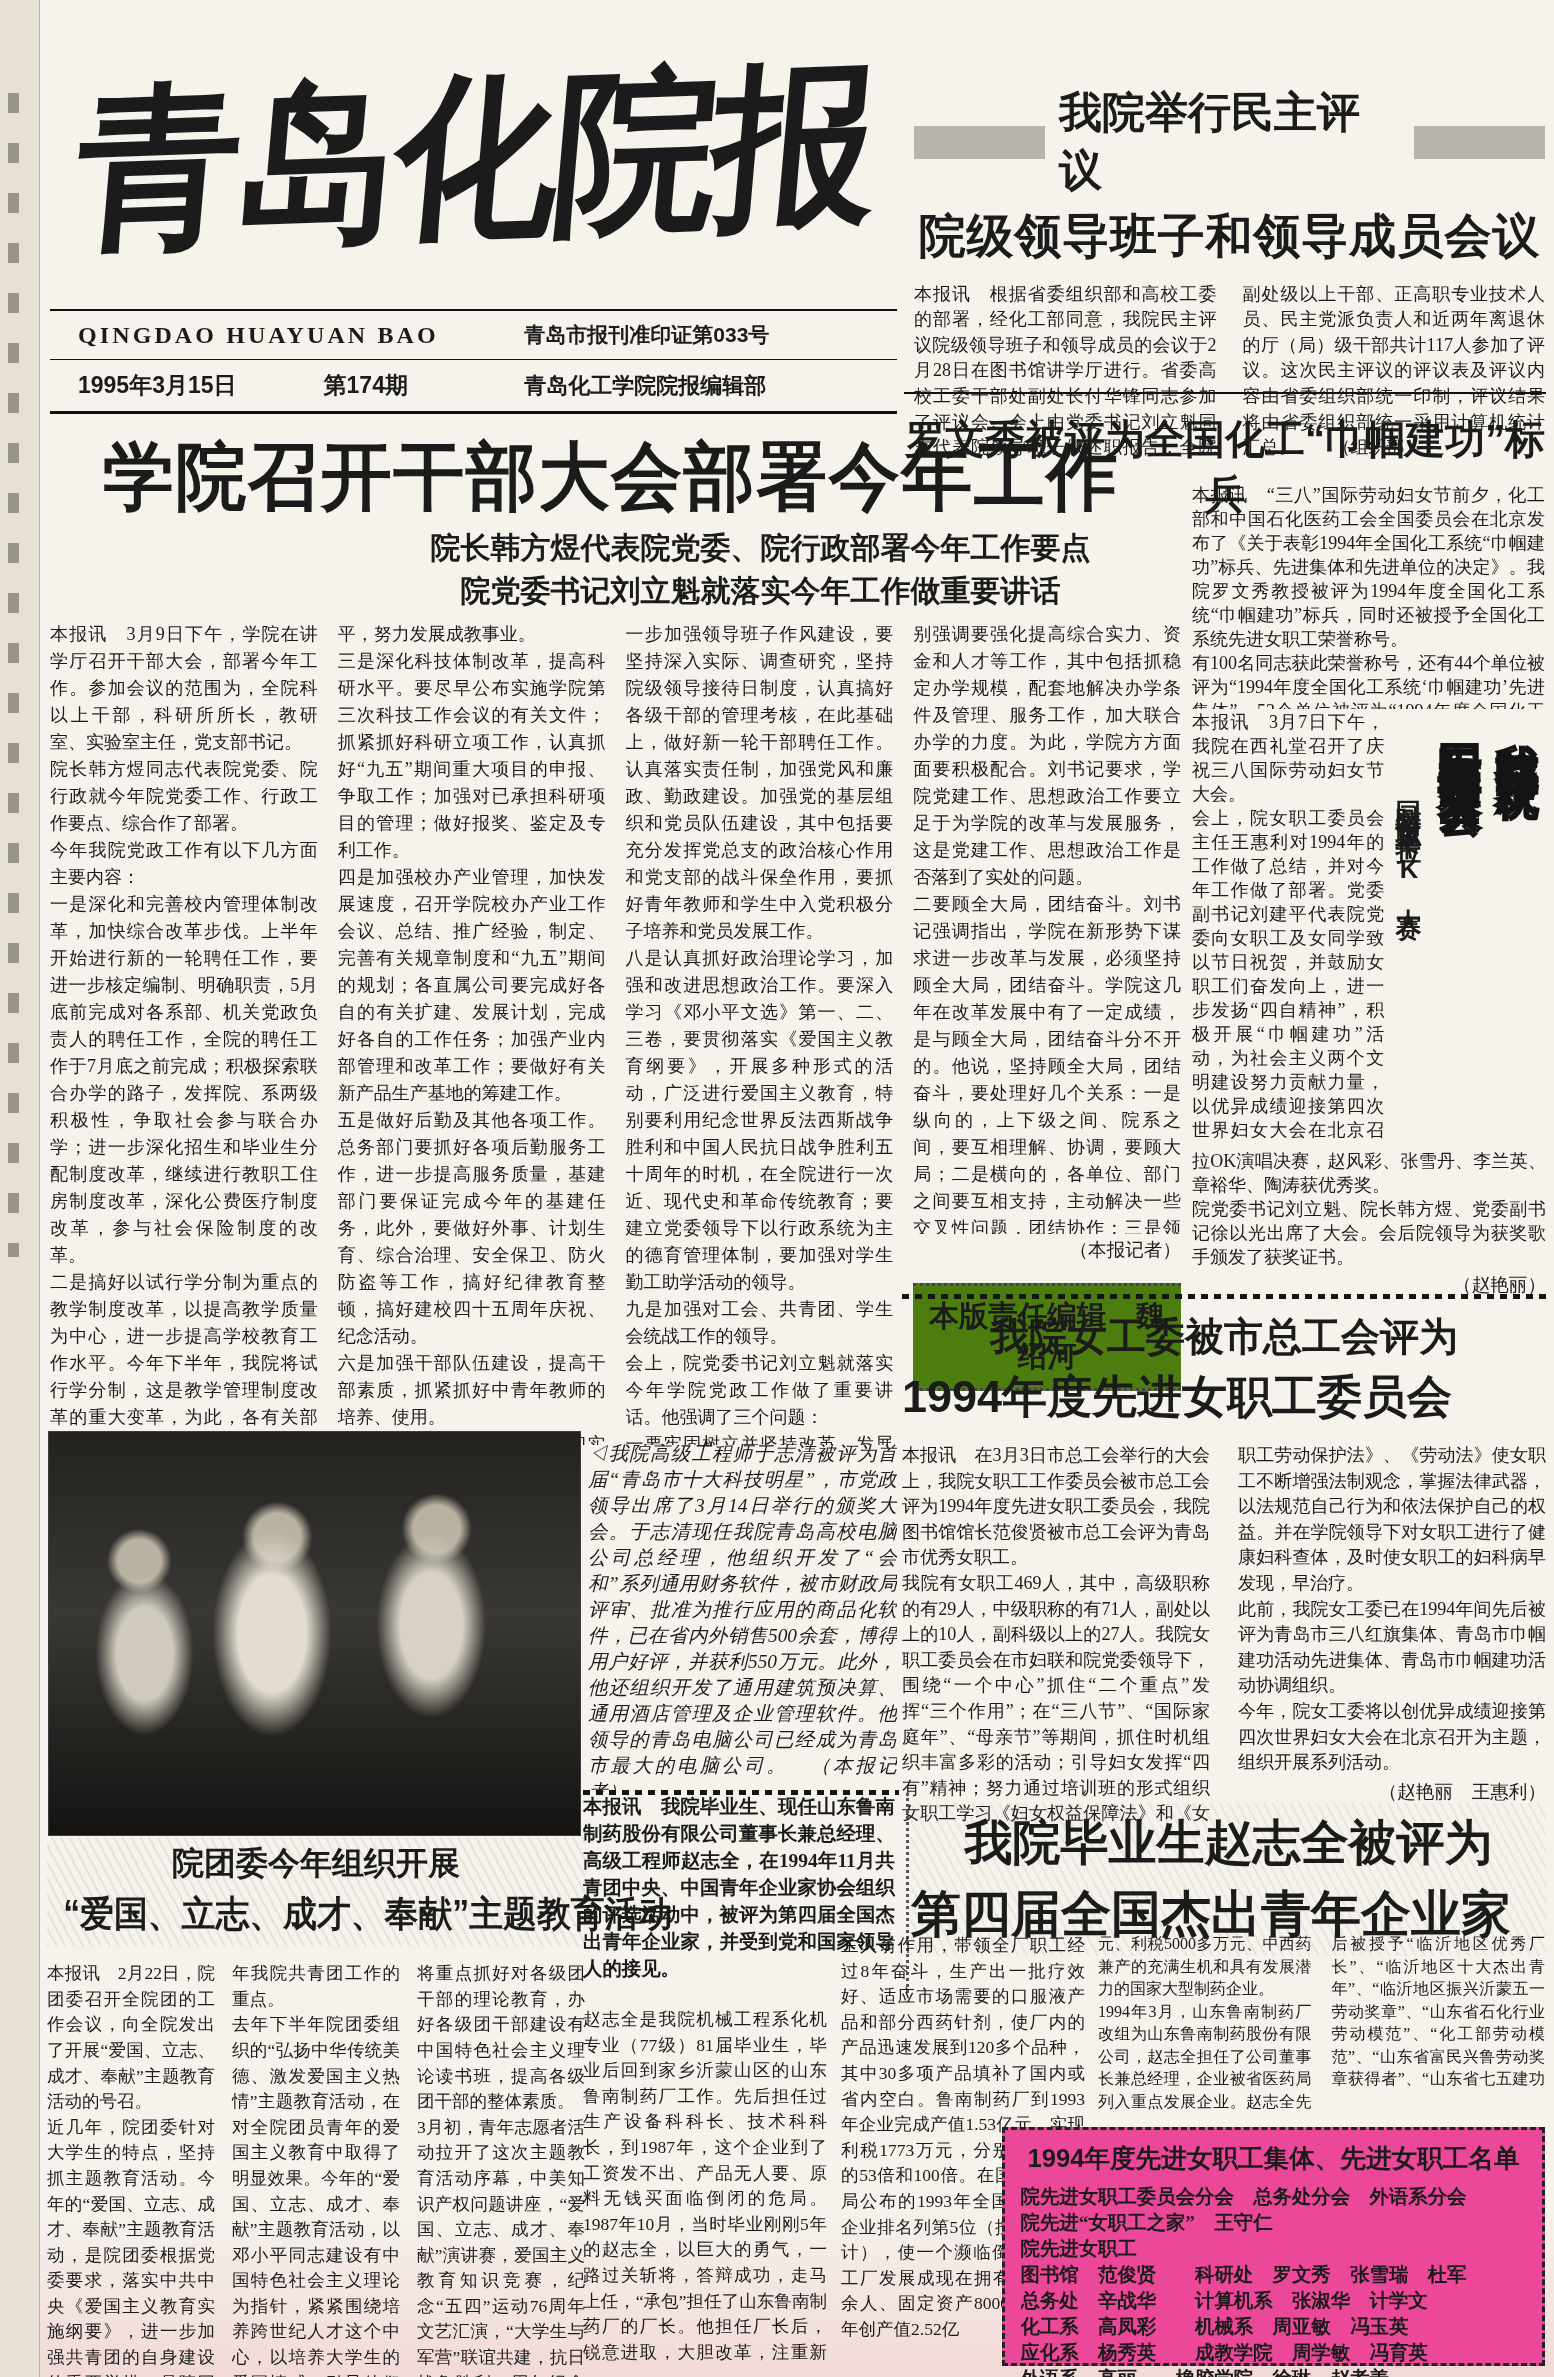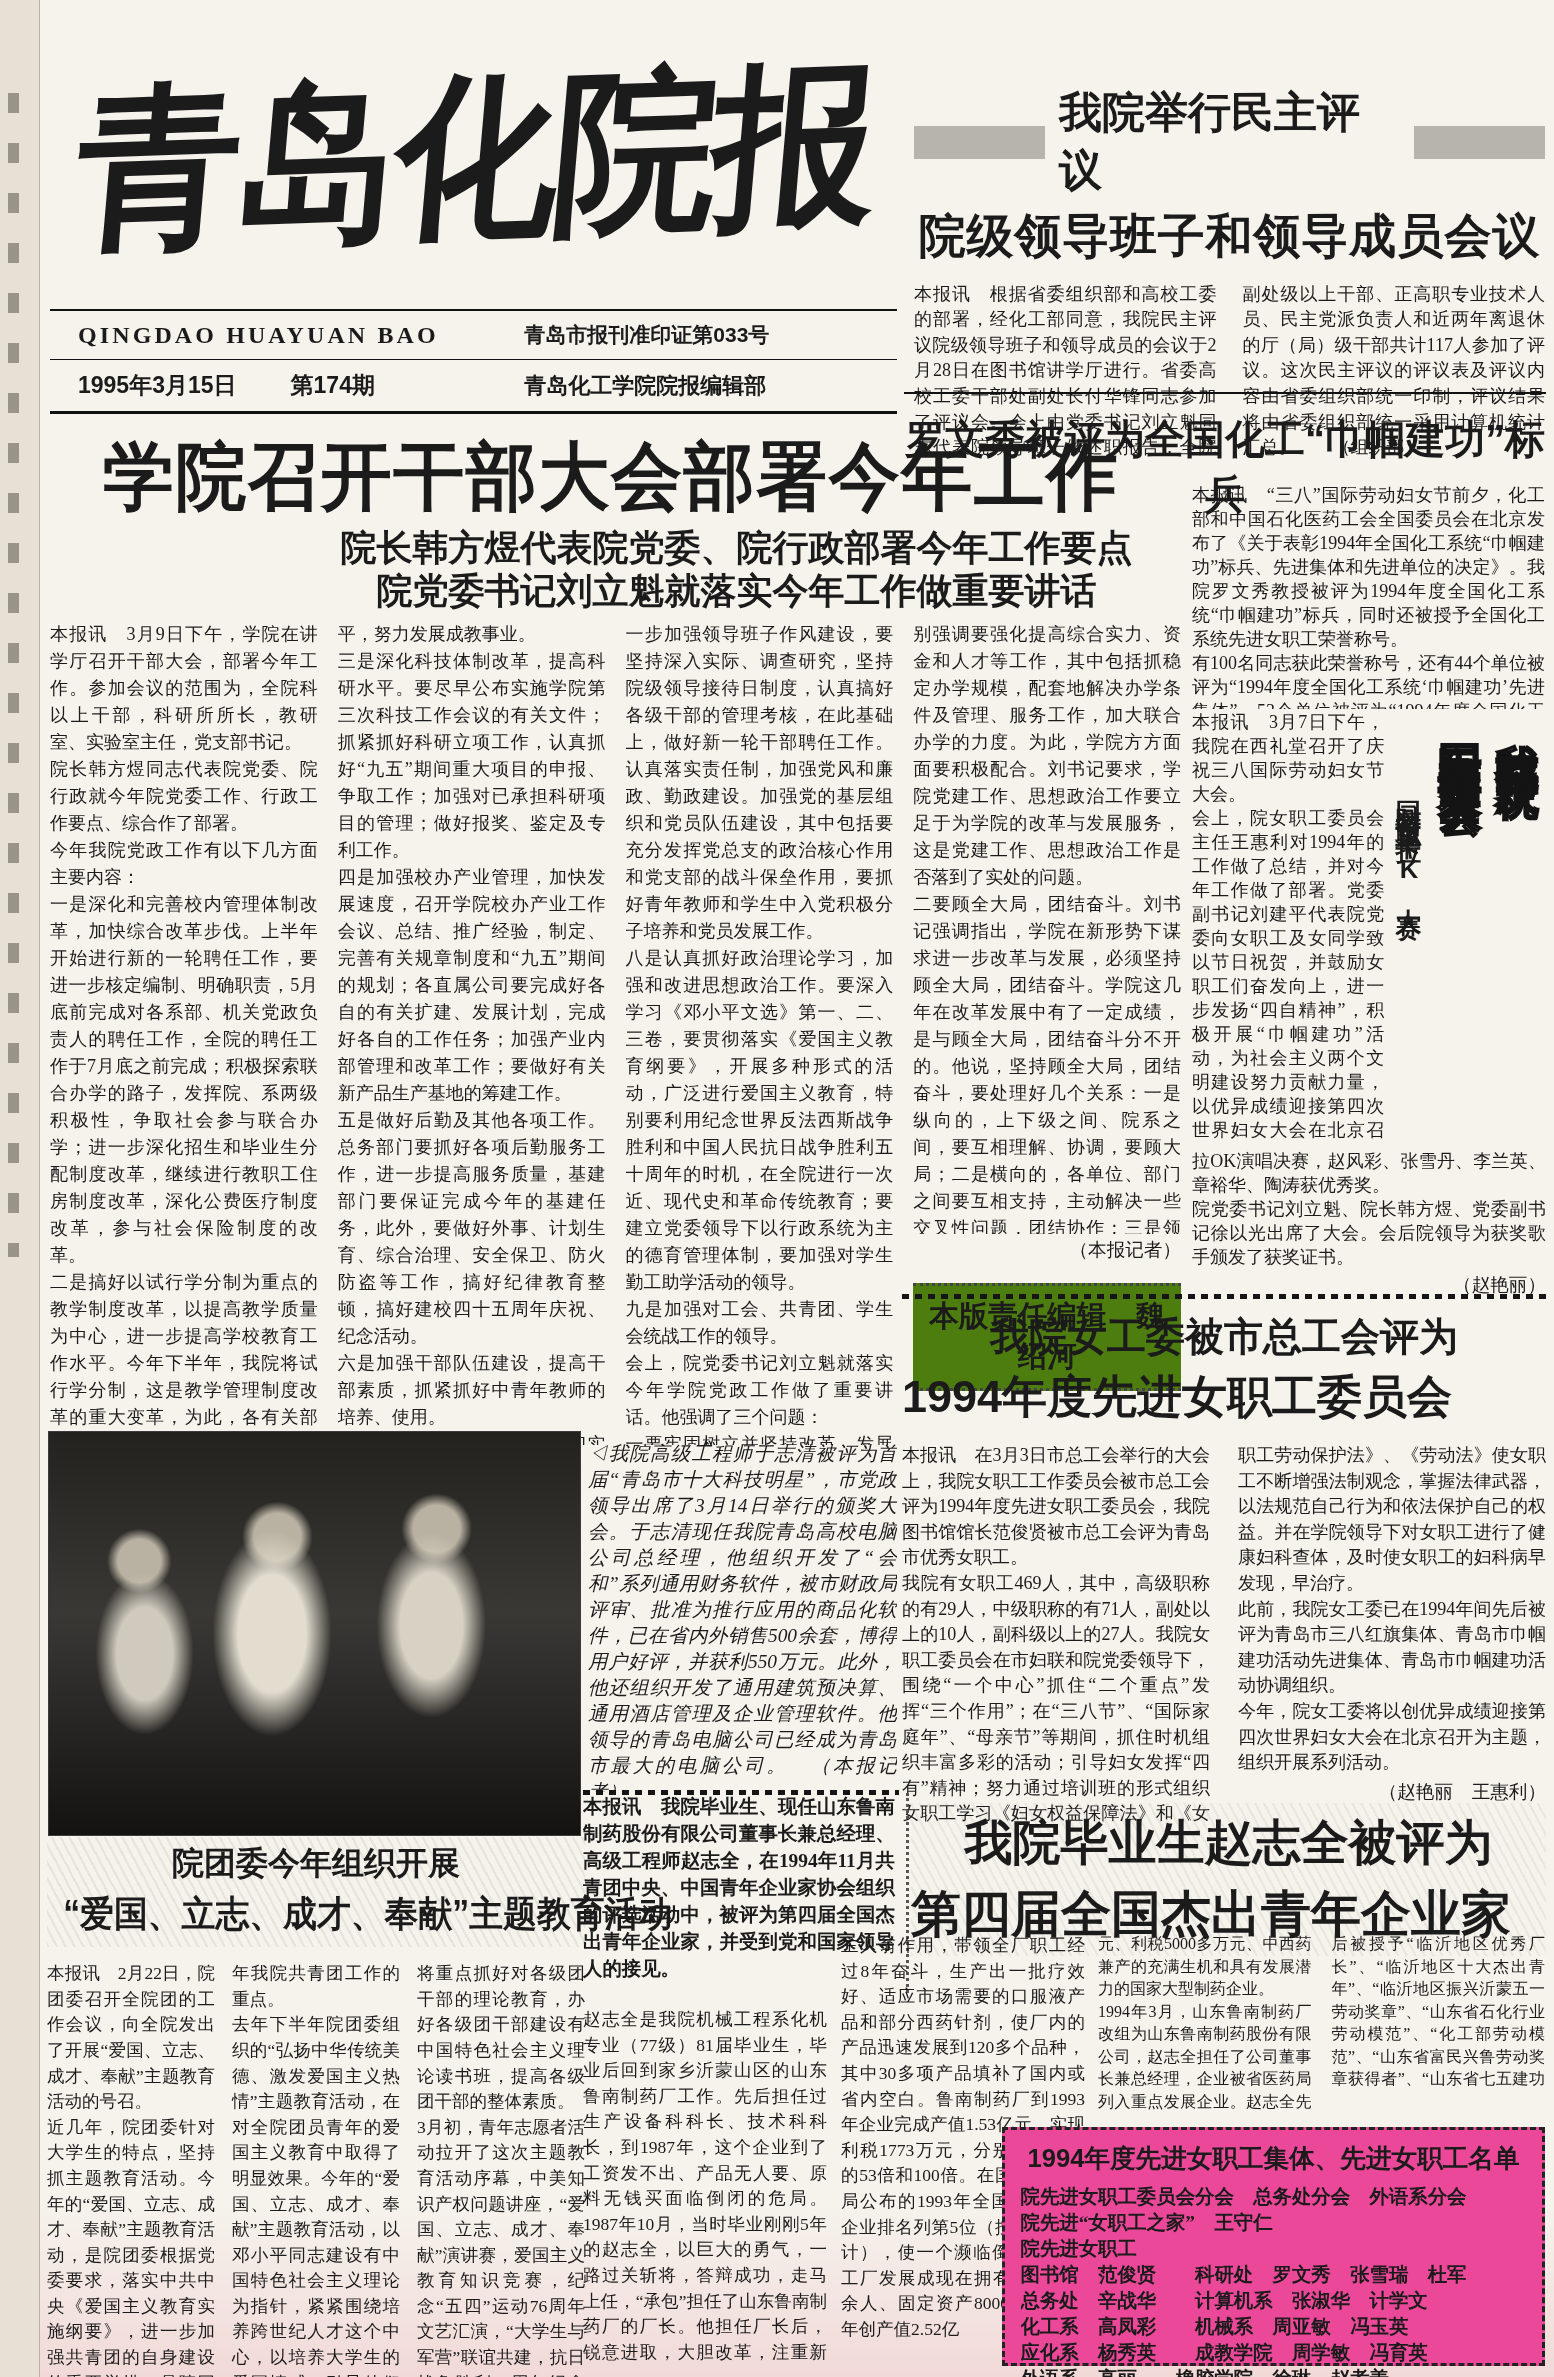--- a/index.html
+++ b/index.html
@@ -13,42 +13,42 @@
   
   .mast-title{position:absolute;left:54px;top:31px;width:842px;height:256px;display:flex;align-items:center;justify-content:center;
         font-family:"DejaVu Serif",serif;font-weight:900;font-size:177px;letter-spacing:-4.7px;
         transform:skewX(-7deg) rotate(-2deg) scaleX(.92);white-space:nowrap;}
   .mast-rules{position:absolute;left:50px;top:309px;width:847px;border-top:2.3px solid #111;}
   .mast-row{display:grid;grid-template-columns:56% 44%;align-items:center;}
   .mast-row.r1{border-bottom:1.6px solid #111;height:48px;}
   .mast-row.r2{border-bottom:3.9px solid #111;height:51px;}
   .pinyin{font-family:"Liberation Serif",serif;font-weight:bold;font-size:24px;letter-spacing:3.1px;padding-left:28px;}
   .permit{font-size:21px;font-weight:bold;font-family:"Liberation Sans",sans-serif;}
-  .daterow{display:flex;gap:54px;padding-left:28px;font-family:"Liberation Sans",sans-serif;font-weight:bold;font-size:23px;}
+  .daterow{display:flex;gap:87px;padding-left:28px;font-family:"Liberation Sans",sans-serif;font-weight:bold;font-size:23px;}
   .pub{font-size:22px;font-weight:bold;font-family:"Liberation Sans",sans-serif;}
   
   .hsans{font-family:"Liberation Sans",sans-serif;font-weight:900;}
   .sign{text-align:right;font-size:18.6px;margin-top:3.1px;}
   .zig{height:5.4px;background:repeating-linear-gradient(90deg,#151515 0 7px,transparent 7px 13px);}
   
   .boxTR{position:absolute;left:914px;top:84px;width:631px;}
   .tr-h1{display:flex;align-items:center;justify-content:center;gap:14px;}
   .tr-h1 .bar{width:132px;height:33px;background:#b7b4ad;}
   .tr-h1 span{font-size:43px;}
   .tr-h2{text-align:center;font-size:47px;margin-top:4.7px;letter-spacing:0.8px;}
   .tr-body{margin-top:14px;columns:2;column-gap:26px;font-size:18px;line-height:25.6px;text-align:justify;white-space:pre-line;}
   
   .luo-title{position:absolute;left:904px;top:392px;width:642px;text-align:center;font-size:40px;
         border-top:2.3px solid #111;padding-top:18px;}
   .luo-body{position:absolute;left:1192px;top:459px;width:353px;height:250px;overflow:hidden;
         font-size:18px;line-height:24px;text-align:justify;white-space:pre-line;}
   
   .main-title{position:absolute;left:48px;top:428px;width:1126px;text-align:center;font-size:74px;white-space:nowrap;
         transform:scaleX(.96);letter-spacing:1.6px;}
-  .main-sub{position:absolute;left:300px;top:526px;width:873px;text-align:center;font-size:36px;line-height:43px;font-weight:700;
+  .main-sub{position:absolute;left:324px;top:526px;width:873px;text-align:center;font-size:30px;line-height:43px;font-weight:700;
         font-family:"Liberation Sans",sans-serif;}
   .main-cols{position:absolute;left:50px;top:621px;width:1131px;height:824px;display:flex;gap:20px;}
   .main-cols .col{flex:1;overflow:hidden;font-size:18px;line-height:27px;text-align:justify;white-space:pre-line;}
   .col4wrap{flex:1;display:flex;flex-direction:column;}
   .col4wrap .col{flex:0 0 auto;height:613px;}
   .editorbox{margin-top:20px;padding:11px 6.2px;text-align:center;font-size:29.5px;font-weight:900;
         font-family:"Liberation Sans",sans-serif;
         border-top:3.1px dotted #444;border-bottom:3.1px dotted #444;background:#4d7c0f;}
   
   .funv{position:absolute;left:1192px;top:710px;width:354px;height:580px;}

